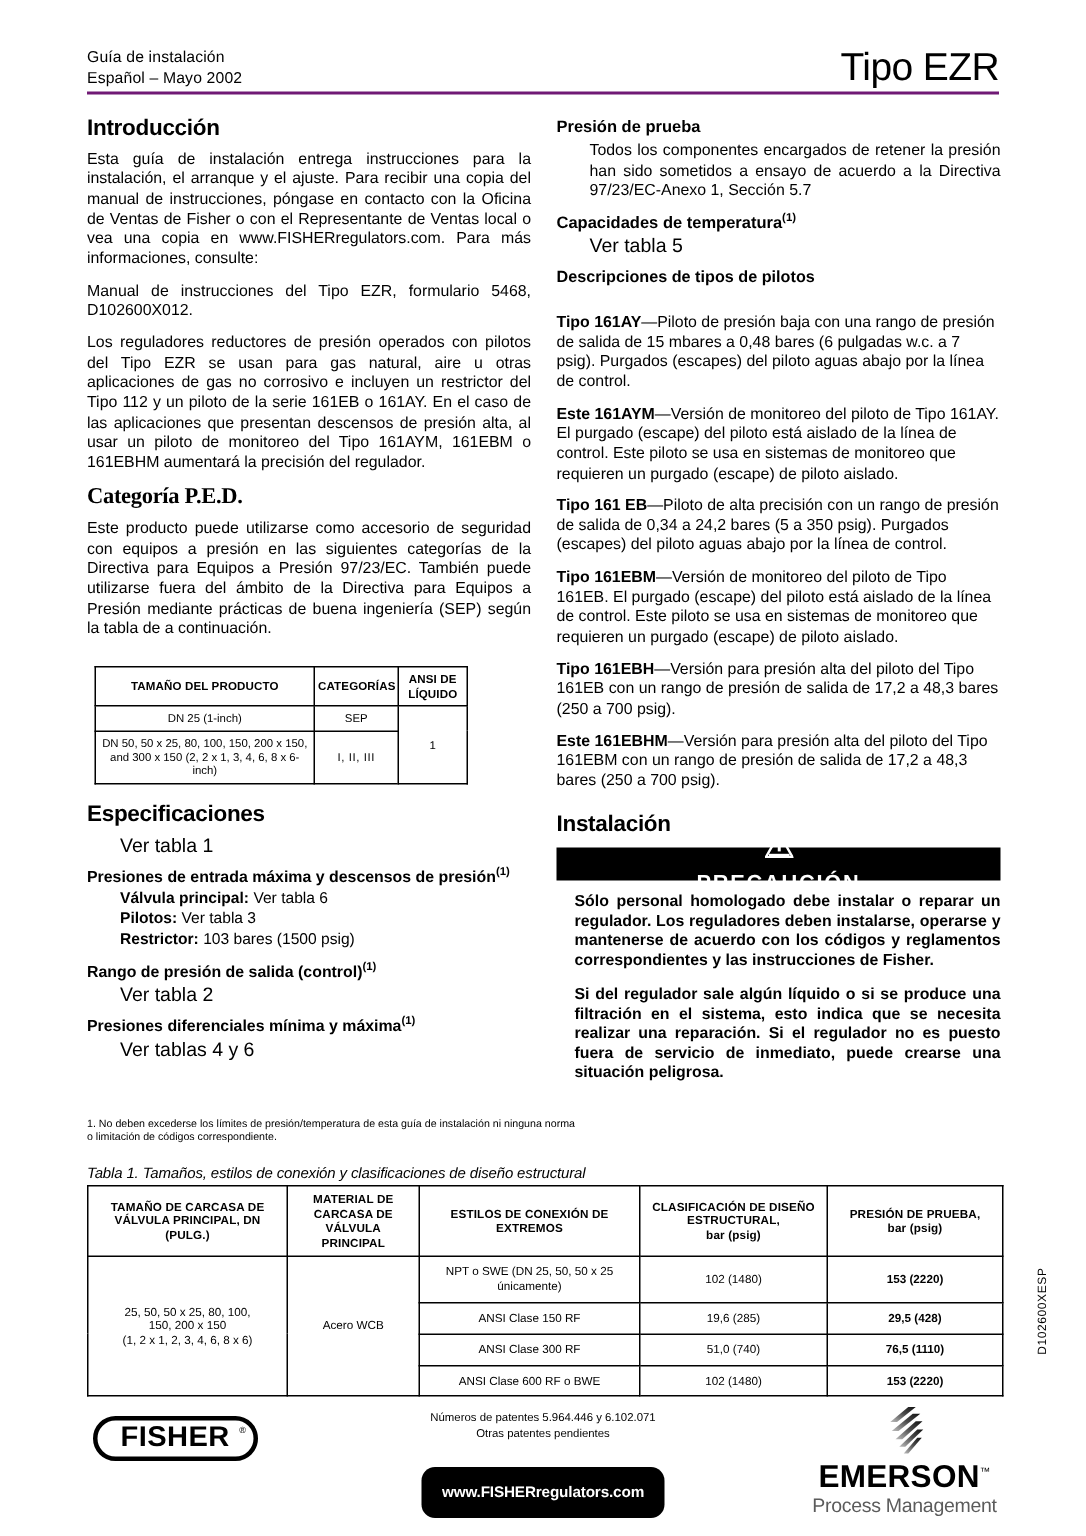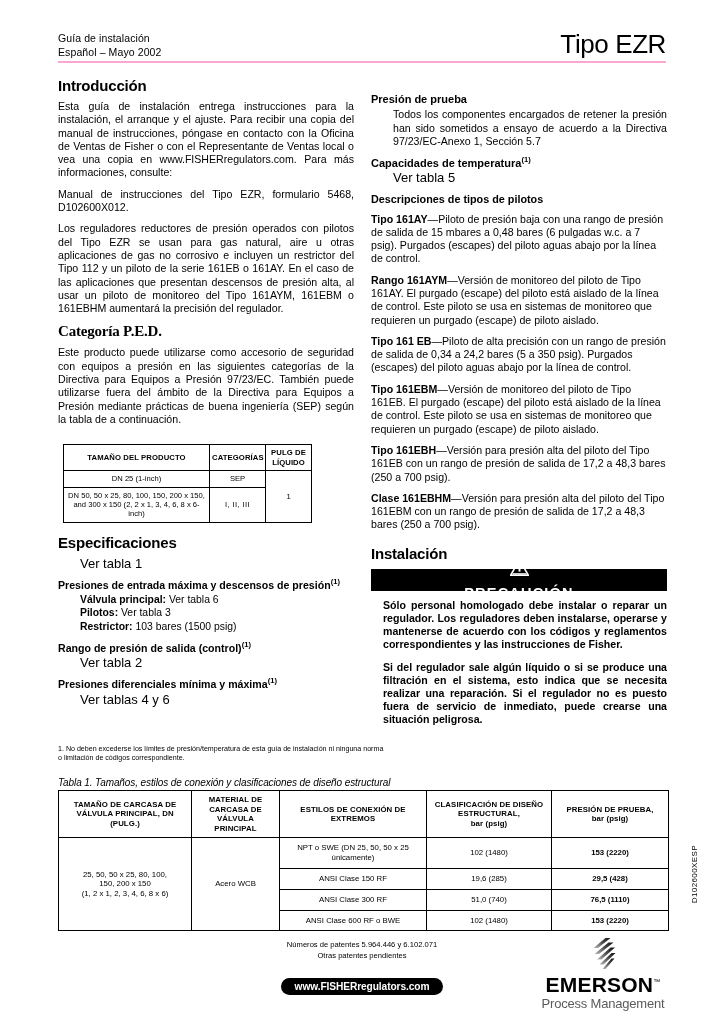--- a/index.html
+++ b/index.html
@@ -23,21 +23,21 @@
   .header {
     position: absolute;
     left: 58px;
     top: 30px;
     width: 608px;
   }
   .header-inner {
     display: flex;
     justify-content: space-between;
     align-items: flex-end;
-    border-bottom: 2px solid #f9a8d4;
+    border-bottom: 2px solid #701a75;
     padding-bottom: 2px;
   }
   .hdr-left {
     font-size: 10.5px;
     line-height: 14px;
     letter-spacing: 0.1px;
   }
   .hdr-title {
     font-size: 26px;
     line-height: 28px;
@@ -59,21 +59,21 @@
     font-weight: bold;
     margin: 0 0 6px 0;
     letter-spacing: -0.2px;
   }
   h3.sub {
     font-size: 10.6px;
     font-weight: bold;
     margin: 9px 0 1px 0;
     line-height: 13.2px;
   }
-  h3.sub.first { margin-top: 16px; }
+  h3.sub.first { margin-top: 2px; }
   p.body {
     font-size: 10.6px;
     line-height: 13.3px;
     margin: 0 0 8px 0;
     text-align: justify;
     -webkit-hyphens: none;
     hyphens: none;
   }
   p.indent {
     font-size: 13px;
@@ -212,21 +212,21 @@
     width: 300px;
     text-align: center;
     font-size: 7.6px;
     line-height: 10.5px;
   }
   .url-pill {
     position: absolute;
     left: 281px;
     top: 40px;
     width: 162px;
-    height: 17px;
+    height: 34px;
     background: #000;
     border-radius: 9px;
     color: #fff;
     font-size: 10.2px;
     font-weight: bold;
     display: flex;
     align-items: center;
     justify-content: center;
     letter-spacing: -0.1px;
   }
@@ -326,21 +326,21 @@
     <table class="ped">
       <colgroup>
           <col style="width:146px">
           <col style="width:56px">
           <col style="width:46px">
         </colgroup>
       <thead>
         <tr>
           <th>TAMAÑO DEL PRODUCTO</th>
           <th>CATEGORÍAS</th>
-          <th>PULG DE LÍQUIDO</th>
+          <th>ANSI DE LÍQUIDO</th>
         </tr>
       </thead>
       <tbody>
         <tr>
           <td>DN 25 (1-inch)</td>
           <td>SEP</td>
           <td rowspan="2">1</td>
         </tr>
         <tr>
           <td class="ped-long">DN 50, 50 x 25, 80, 100, 150, 200 x 150, and 300 x 150 (2, 2 x 1, 3, 4, 6, 8 x 6-inch)</td>
@@ -366,28 +366,28 @@
   </div>
 
   <div class="col col-right">
 
     <h3 class="sub first" style="font-size:11px;">Presión de prueba</h3>
     <p class="ind-hang" style="margin-top:2px;margin-bottom:9px;">Todos los componentes encargados de retener la presión han sido sometidos a ensayo de acuerdo a la Directiva 97/23/EC-Anexo 1, Sección 5.7</p>
 
     <h3 class="sub" style="font-size:11px;"><span>Capacidades de temperatura</span><sup class="fn">(1)</sup></h3>
     <p class="indent" style="margin-bottom:9px;">Ver tabla 5</p>
 
-    <h3 class="sub" style="font-size:10.8px;margin-bottom:6px;">Descripciones de tipos de pilotos</h3>
+    <h3 class="sub" style="font-size:10.8px;margin-bottom:16px;">Descripciones de tipos de pilotos</h3>
 
     <p class="pilot"><span class="b">Tipo 161AY</span><span>—Piloto de presión baja con una rango de presión de salida de 15 mbares a 0,48 bares (6 pulgadas w.c. a 7 psig). Purgados (escapes) del piloto aguas abajo por la línea de control.</span></p>
-    <p class="pilot"><span class="b">Rango 161AYM</span><span>—Versión de monitoreo del piloto de Tipo 161AY. El purgado (escape) del piloto está aislado de la línea de control. Este piloto se usa en sistemas de monitoreo que requieren un purgado (escape) de piloto aislado.</span></p>
+    <p class="pilot"><span class="b">Este 161AYM</span><span>—Versión de monitoreo del piloto de Tipo 161AY. El purgado (escape) del piloto está aislado de la línea de control. Este piloto se usa en sistemas de monitoreo que requieren un purgado (escape) de piloto aislado.</span></p>
     <p class="pilot"><span class="b">Tipo 161 EB</span><span>—Piloto de alta precisión con un rango de presión de salida de 0,34 a 24,2 bares (5 a 350 psig). Purgados (escapes) del piloto aguas abajo por la línea de control.</span></p>
     <p class="pilot"><span class="b">Tipo 161EBM</span><span>—Versión de monitoreo del piloto de Tipo 161EB. El purgado (escape) del piloto está aislado de la línea de control. Este piloto se usa en sistemas de monitoreo que requieren un purgado (escape) de piloto aislado.</span></p>
     <p class="pilot"><span class="b">Tipo 161EBH</span><span>—Versión para presión alta del piloto del Tipo 161EB con un rango de presión de salida de 17,2 a 48,3 bares (250 a 700 psig).</span></p>
-    <p class="pilot"><span class="b">Clase 161EBHM</span><span>—Versión para presión alta del piloto del Tipo 161EBM con un rango de presión de salida de 17,2 a 48,3 bares (250 a 700 psig).</span></p>
+    <p class="pilot"><span class="b">Este 161EBHM</span><span>—Versión para presión alta del piloto del Tipo 161EBM con un rango de presión de salida de 17,2 a 48,3 bares (250 a 700 psig).</span></p>
 
     <h2 class="sec" style="margin-top:13px;margin-bottom:0;">Instalación</h2>
 
     <div class="caution">
       <span>
         <svg width="19" height="17" viewBox="0 0 19 17" aria-hidden="true">
           <polygon points="9.5,0.8 18.4,16.4 0.6,16.4" fill="none" stroke="#ffffff" stroke-width="1.6"></polygon>
           <rect x="8.5" y="4" width="2" height="8.6" fill="#ffffff"></rect>
           <rect x="2.6" y="14.2" width="13.8" height="1.5" fill="#ffffff"></rect>
         </svg>
@@ -443,20 +443,24 @@
         <td>102 (1480)</td>
         <td class="t1-pt">153  (2220)</td>
       </tr>
     </tbody>
   </table>
 
   <div class="doccode">D102600XESP</div>
 
   <div class="footer">
 
+    <div class="fisher-logo">
+      <span class="wordmark">FISHER</span>
+      <span class="reg">®</span>
+    </div>
 
     <div class="patents">
       <div>Números de patentes 5.964.446 y 6.102.071</div>
       <div>Otras patentes pendientes</div>
     </div>
 
     <div class="url-pill">www.FISHERregulators.com</div>
 
     <div class="emerson">
       <div class="mark">

